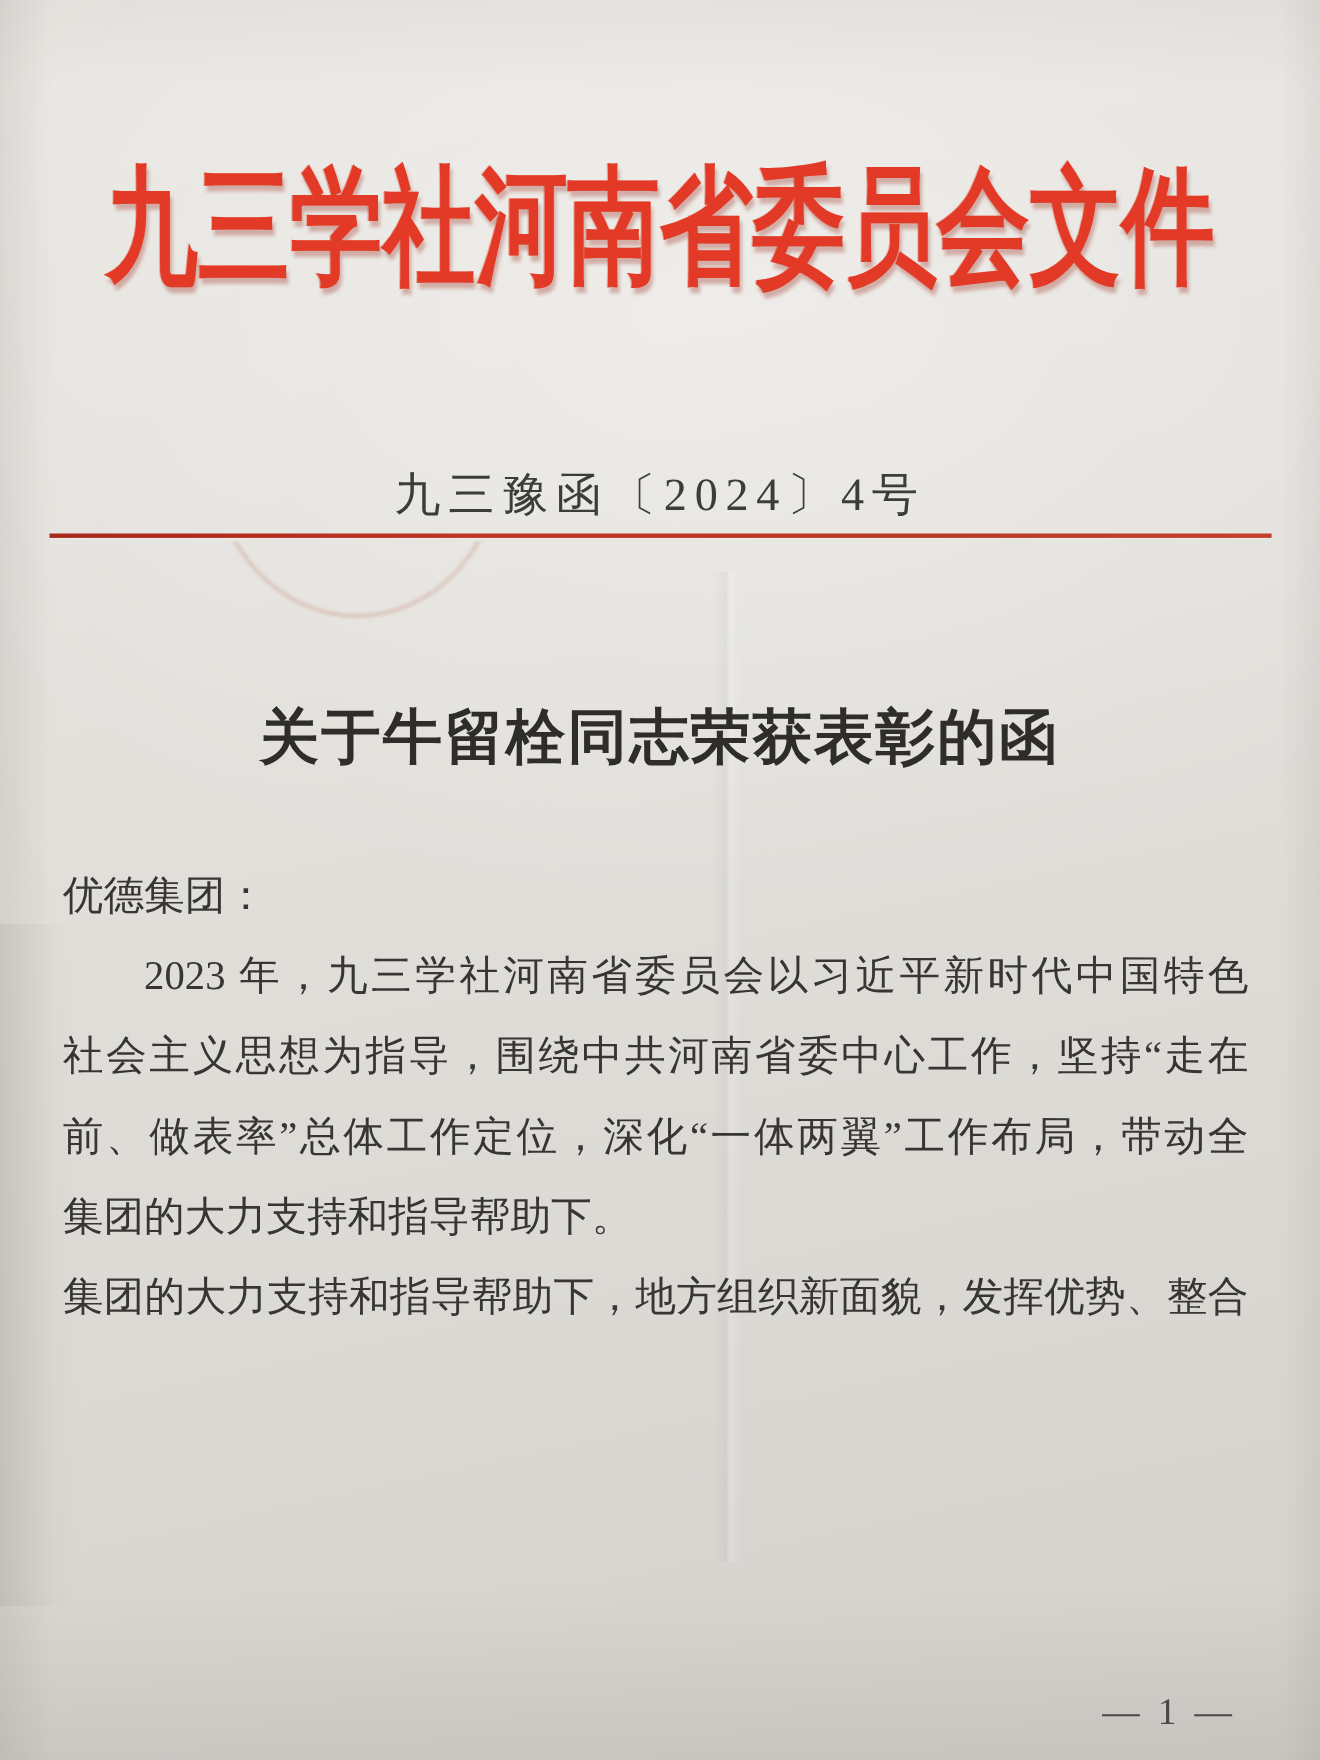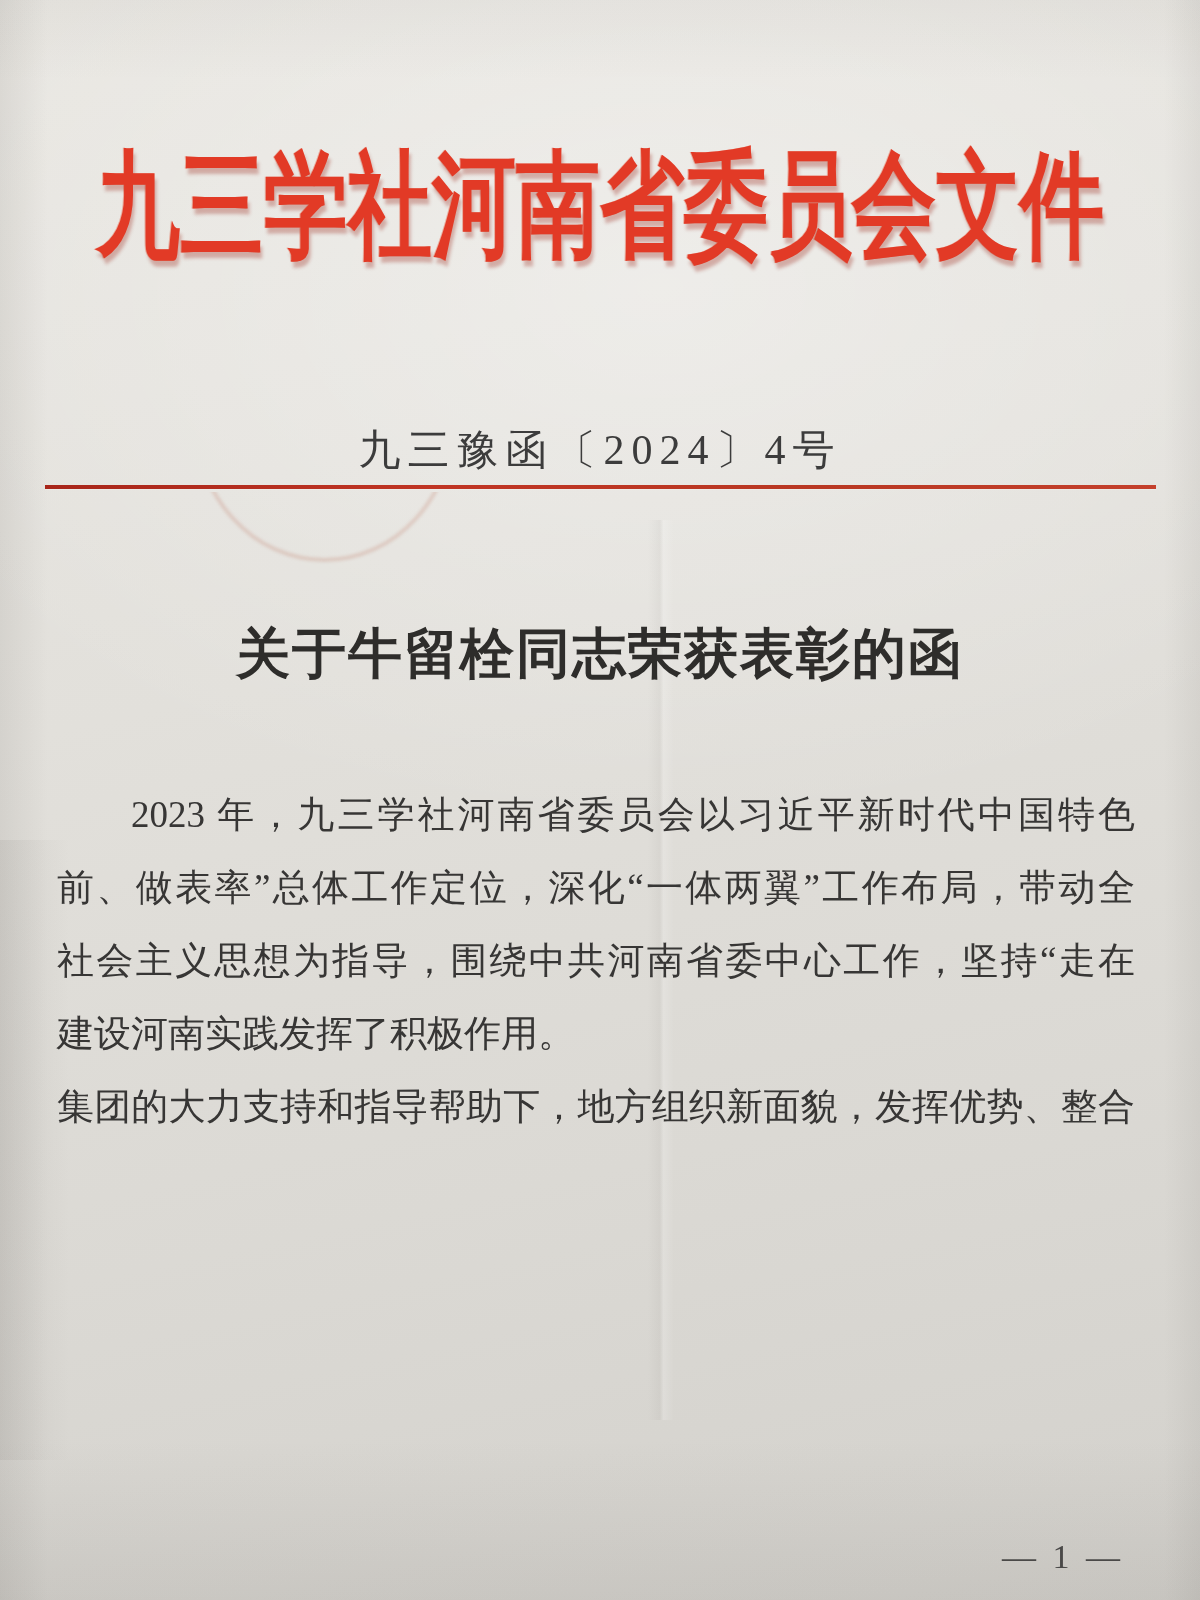--- a/index.html
+++ b/index.html
@@ -85,21 +85,21 @@
     width: 255px; height: 280px;
     border-radius: 50%;
     border: 4px solid rgba(186, 108, 88, 0.22);
     filter: blur(1.5px);
   }
 
   .letter-title {
     position: absolute;
     left: 0; right: 0;
     top: 618px;
-    margin: 0;
+    margin: 16px;
     text-align: center;
     font-size: 54px;
     font-weight: bold;
     letter-spacing: 2px;
     color: #2e2d2b;
     white-space: nowrap;
   }
 
   .letter-body {
     position: absolute;
@@ -147,22 +147,23 @@
 
   <div class="red-rule"></div>
 
   <div class="stamp-clip">
     <div class="stamp-arc"></div>
   </div>
 
   <h2 class="letter-title">关于牛留栓同志荣获表彰的函</h2>
 
   <div class="letter-body">
+    <div class="line">优德集团：</div>
     <div class="line indent just">2023 年，九三学社河南省委员会以习近平新时代中国特色</div>
+    <div class="line just">社会主义思想为指导，围绕中共河南省委中心工作，坚持“走在</div>
     <div class="line just">前、做表率”总体工作定位，深化“一体两翼”工作布局，带动全</div>
-    <div class="line just">社会主义思想为指导，围绕中共河南省委中心工作，坚持“走在</div>
-    <div class="line">建设河南实践发挥了积极作用。</div>
+    <div class="line">集团的大力支持和指导帮助下。</div>
     <div class="line just">集团的大力支持和指导帮助下，地方组织新面貌，发挥优势、整合</div>
   </div>
 
   <div class="page-number">— 1 —</div>
 
 </div>
 
 </body></html>

